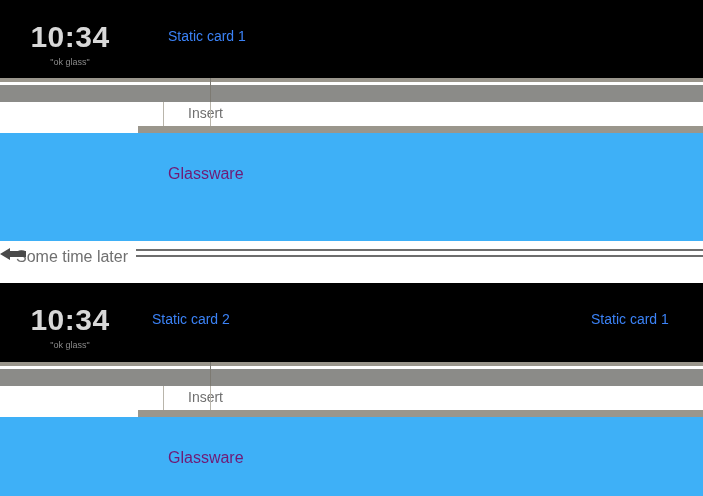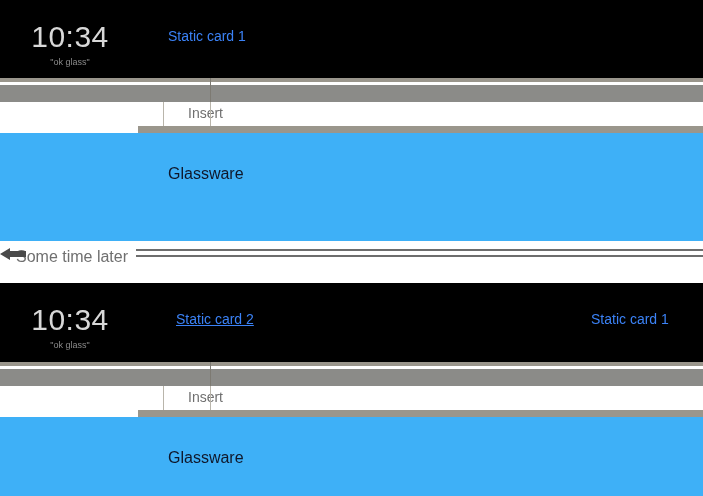--- a/index.html
+++ b/index.html
@@ -40,21 +40,21 @@
     height: 100%;
   }
   .clock-time {
     position: absolute;
     left: 0;
     top: 20px;
     width: 140px;
     text-align: center;
     color: #d8d8d8;
     font-size: 30px;
-    font-weight: 400;
+    font-weight: 700;
     letter-spacing: 0.5px;
     font-family: "Liberation Sans", "DejaVu Sans", sans-serif;
   }
   .clock-hint {
     position: absolute;
     left: 0;
     top: 57px;
     width: 140px;
     text-align: center;
     color: #8a8a8a;
@@ -111,21 +111,21 @@
 
   
   .glassware-panel {
     position: absolute;
     left: 0;
     width: 703px;
     background: #3eb0f7;
   }
   .glassware-label {
     position: absolute;
-    color: #0f172a;
+    color: #701a75;
     font-size: 16px;
     white-space: nowrap;
     font-family: "Liberation Sans", "DejaVu Sans", sans-serif;
   }
 
   
   .later-band {
     position: absolute;
     left: 0;
     width: 703px;
@@ -190,21 +190,21 @@
 
     <div class="later-line" style="left:136px; top:8px; width:567px;"></div>
     <div class="later-line" style="left:136px; top:14px; width:567px;"></div>
   </div>
 
   <div class="glass-strip" style="top:283px; height:79px;">
     <div class="glass-clock">
       <div class="clock-time">10:34</div>
       <div class="clock-hint">"ok glass"</div>
     </div>
-    <div class="glass-card-label" style="left:176px;text-decoration:underline;">Static card 2</div>
+    <div class="glass-card-label" style="left:152px;">Static card 2</div>
     <div class="glass-card-label" style="left:591px;">Static card 1</div>
   </div>
 
   <div class="rail rail-thin" style="top:362px; height:4px;"></div>
   <div class="insert-band" style="top:366px; height:3px;"></div>
   <div class="rail rail-dark" style="top:369px; height:17px;"></div>
 
   <div class="insert-notch" style="left:210px; top:362px; height:24px;"></div>
 
   <div class="insert-band" style="top:386px; height:24px;">

